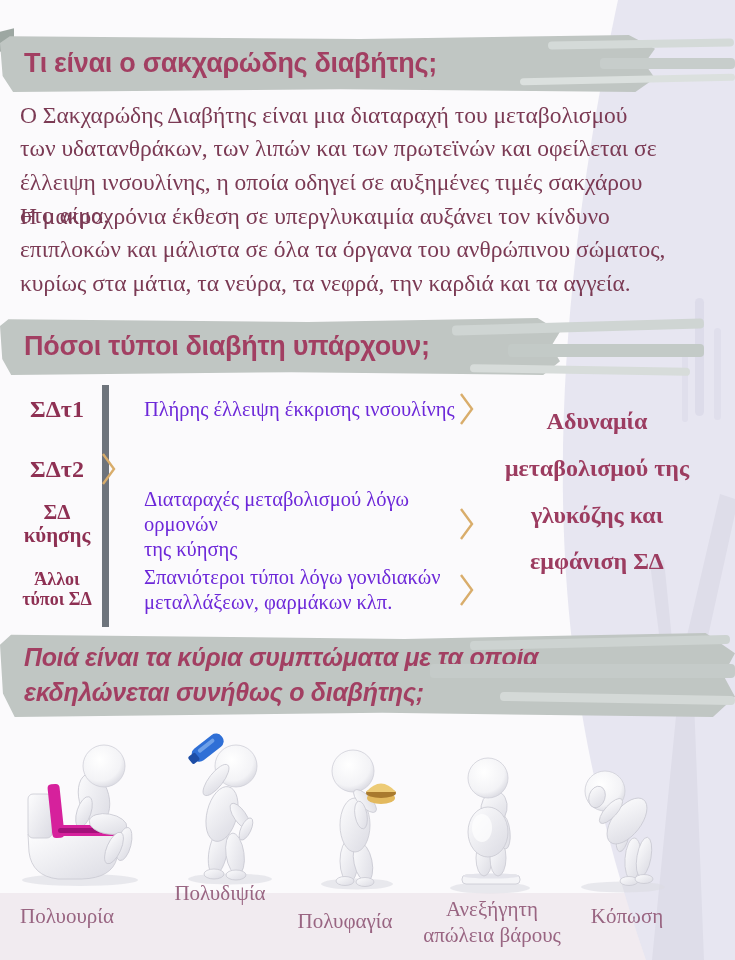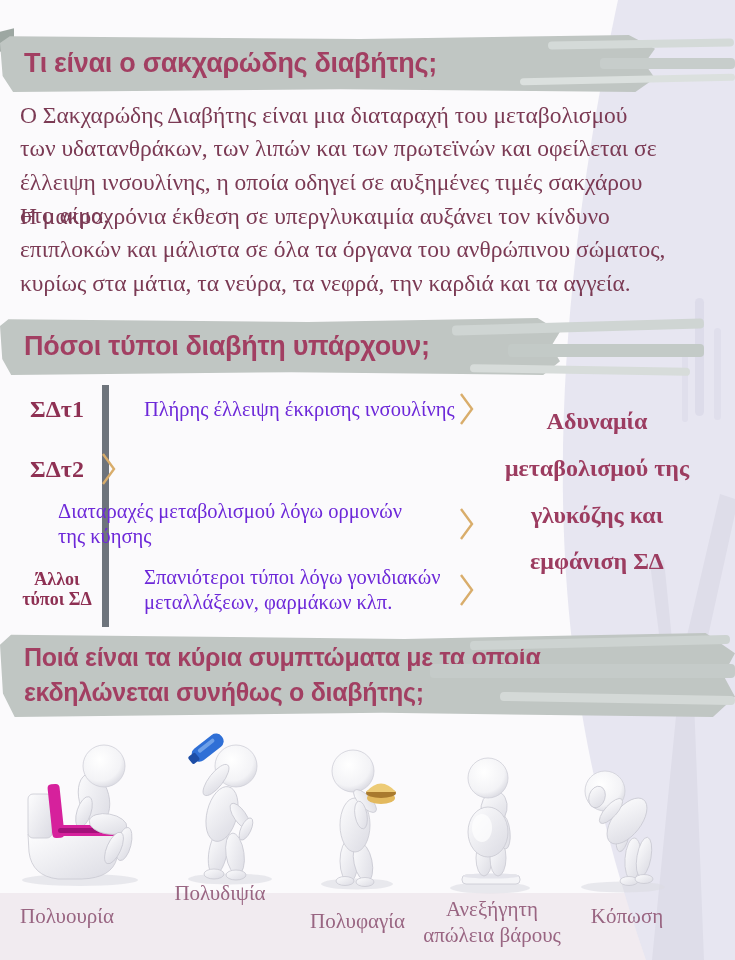--- a/index.html
+++ b/index.html
@@ -35,21 +35,21 @@
   .r4 .type-label { font-size:18px; }
   .type-desc { margin-left:44px; flex:1; font-size:20.5px; line-height:1.22;
     color:#6d28d9; white-space:pre-line; }
   .chevron { width:18px; flex:0 0 18px; }
   #outcome { position:absolute; left:486px; top:398px; width:222px; text-align:center;
     font-size:24px; font-weight:bold; color:#9c3c60; line-height:1.95; z-index:2; }
   
   .figure { position:absolute; z-index:2; }
   .symptom-label { position:absolute; z-index:2; text-align:center; color:#996582;
     font-size:21px; line-height:1.25; }
-  #sym-title-text { width:566px; line-height:1.4; font-size:25px; }
+  #sym-title-text { width:566px; line-height:1.4; font-size:25px;font-style:italic; }
 </style>
 </head>
 <body>
 
 <div id="canvas">
 
   <svg width="0" height="0" style="position:absolute">
     <defs>
       <radialGradient id="gHead" cx="40%" cy="35%" r="78%">
         <stop offset="0%" stop-color="#ffffff"></stop>
@@ -104,20 +104,21 @@
     </div>
 
     <div class="type-row r2" style="top:56px;height:60px;">
       <div class="type-label">ΣΔτ2</div>
       <svg class="chevron" height="36" viewBox="0 0 18 36">
         <polyline points="3,3 14,18 3,33" fill="none" stroke="#d9ad6b" stroke-width="2.4"></polyline>
         </svg>
     </div>
 
     <div class="type-row r3" style="top:110px;height:62px;">
+      <div class="type-label">ΣΔ κύησης</div>
       <div class="type-desc">Διαταραχές μεταβολισμού λόγω ορμονών
 της κύησης</div>
       <svg class="chevron" height="36" viewBox="0 0 18 36">
         <polyline points="3,3 14,18 3,33" fill="none" stroke="#d9ad6b" stroke-width="2.4"></polyline>
         </svg>
     </div>
 
     <div class="type-row r4" style="top:176px;height:62px;">
       <div class="type-label">Άλλοι τύποι ΣΔ</div>
       <div class="type-desc">Σπανιότεροι τύποι λόγω γονιδιακών
@@ -206,17 +207,17 @@
     <ellipse cx="79" cy="144" rx="9" ry="4.5" fill="url(#gLimb)" stroke="#c9c9d2" stroke-width="0.8"></ellipse>
     <ellipse cx="58" cy="100" rx="6" ry="17" transform="rotate(12 58 100)" fill="url(#gLimb)" stroke="#c9c9d2" stroke-width="0.8"></ellipse>
     <ellipse cx="62" cy="86" rx="14" ry="27" transform="rotate(38 62 86)" fill="url(#gLimb)" stroke="#c9c9d2" stroke-width="0.8"></ellipse>
     <circle cx="40" cy="56" r="20" fill="url(#gHead)" stroke="#cfcfd8" stroke-width="0.8"></circle>
     <ellipse cx="46" cy="76" rx="6" ry="16" transform="rotate(42 46 76)" fill="url(#gLimb)" stroke="#c9c9d2" stroke-width="0.8"></ellipse>
     <ellipse cx="32" cy="62" rx="8" ry="11" transform="rotate(18 32 62)" fill="url(#gLimb)" stroke="#c9c9d2" stroke-width="0.8"></ellipse>
   </svg>
 
   <div class="symptom-label" style="left:7px;top:903px;width:120px;">Πολυουρία</div>
   <div class="symptom-label" style="left:160px;top:880px;width:120px;">Πολυδιψία</div>
-  <div class="symptom-label" style="left:285px;top:908px;width:120px;text-align:right;">Πολυφαγία</div>
+  <div class="symptom-label" style="left:285px;top:908px;width:120px;">Πολυφαγία</div>
   <div class="symptom-label" style="left:412px;top:896px;width:160px;">Ανεξήγητη απώλεια βάρους</div>
   <div class="symptom-label" style="left:567px;top:903px;width:120px;">Κόπωση</div>
 
 </div>
 
 </body></html>

